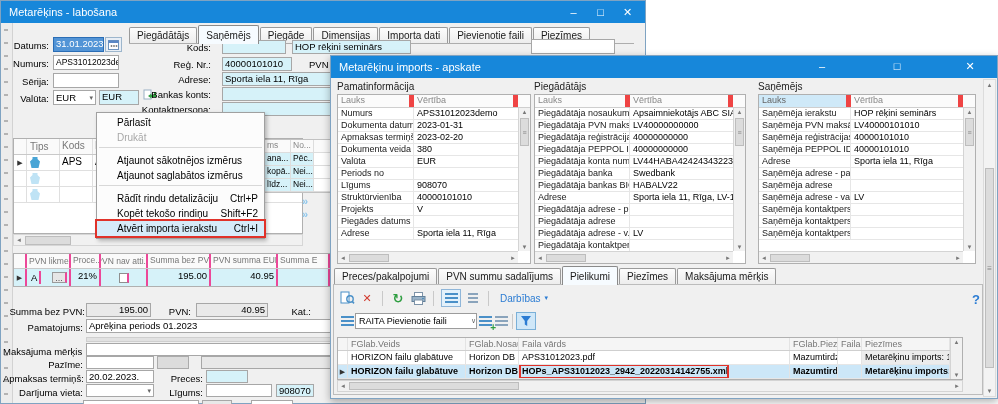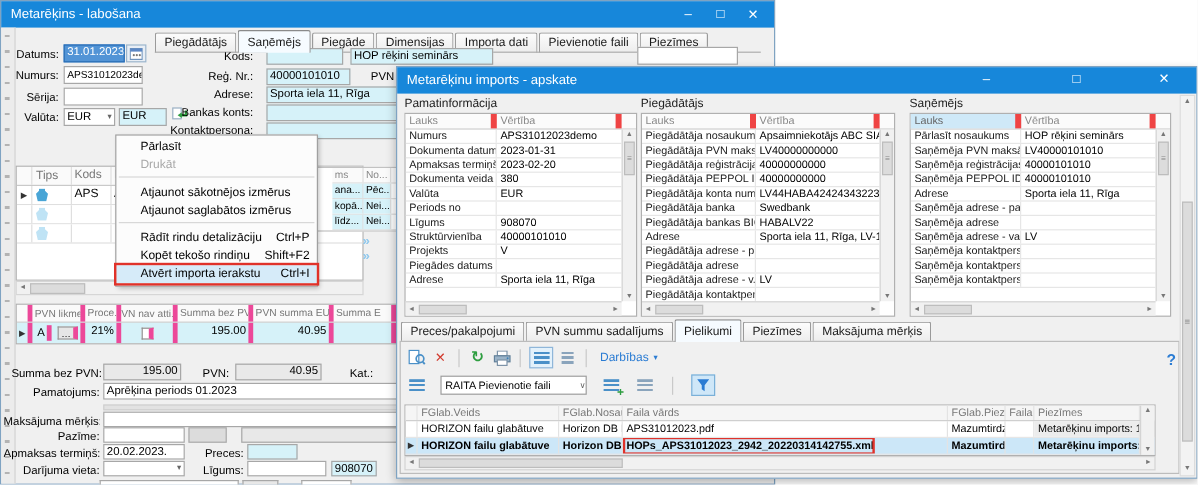--- a/index.html
+++ b/index.html
@@ -59,31 +59,31 @@
   .mk{font-size:7px;color:#333;}
   .it-row:not(.marked) .mk{visibility:hidden;}
   .doc-ico{width:10px;height:11px;display:inline-block;background:#49a5d6;clip-path:polygon(25% 0,75% 0,75% 18%,100% 40%,85% 100%,15% 100%,0 40%,25% 18%);}
   .icon-light .doc-ico{background:#bfe3f5;}
   .items-hsb{position:absolute;left:12px;top:233px;width:290px;height:12px;display:flex;align-items:center;}
   .items-hsb .hthumb{width:46px;height:9px;margin:0 1px;}
   .sb-ar{font-size:6px;color:#777;padding:0 2px;}
 
   
   .clip-tbl{position:absolute;left:263px;top:138px;width:67px;background:#fff;border:1px solid #c2c2c2;font-size:8.5px;}
-  .cl-row{display:flex;height:13px;border-bottom:1px solid #ddd;margin-left:12px;}
+  .cl-row{display:flex;height:13px;border-bottom:1px solid #ddd;}
   .cl-row span{overflow:hidden;white-space:nowrap;padding:0 2px;}
   .cl-h{background:#fafafa;color:#888;}
   .cl-c1{width:26px;border-right:1px solid #ddd;} .cl-c2{width:23px;border-right:1px solid #ddd;} .cl-c3{flex:1;}
   .cl-row:not(.cl-h) .cl-c1,.cl-row:not(.cl-h) .cl-c2{background:#d6f2f9;}
   .chevs{position:absolute;left:301px;top:194px;color:#8ec7ec;font-size:11px;line-height:13px;font-weight:bold;}
 
   
   .vat-tbl{position:absolute;left:12px;top:252px;width:318px;background:#fff;border:1px solid #b0b0b0;overflow:hidden;}
   .vh{display:flex;height:15px;background:#fafafa;color:#777;border-bottom:1px solid #c9c9c9;font-size:8.5px;}
-  .vh span,.vr span{padding:1px 2px;border-right:4px solid #ec4899;overflow:hidden;white-space:nowrap;}
+  .vh span,.vr span{padding:1px 2px;border-right:2px solid #ec4899;overflow:hidden;white-space:nowrap;}
   .vr{display:flex;height:17px;background:#d6f2f9;font-size:9.5px;align-items:stretch;}
   .vc-m{width:13px;display:flex;align-items:center;justify-content:center;}
   .vc-likme{width:44px;display:flex;justify-content:space-between;align-items:center;}
   .vc-proc{width:30px;text-align:right;} .vc-nav{width:47px;display:flex;align-items:center;justify-content:center;}
   .vc-sb{width:63px;text-align:right;} .vc-ps{width:67px;text-align:right;} .vc-se{flex:1;}
   .ell{background:#e6e6e6;border:1px solid #9a9a9a;font-size:8px;line-height:9px;padding:0 2px;height:11px;}
   .chk{width:10px;height:10px;background:#fff;border:1px solid #8f8f8f;}
 
   
   .lb-sumbez{left:4px;top:305px;width:80px} .in-sumbez{left:85px;top:302px;width:65px;height:14px}
@@ -137,21 +137,21 @@
   .pvsb .up{position:absolute;top:1px;left:0;right:0;text-align:center;font-size:6px;color:#777;}
   .pvsb .dn{position:absolute;bottom:1px;left:0;right:0;text-align:center;font-size:6px;color:#777;}
   .pvsb .thm{position:absolute;top:10px;left:1px;right:1px;height:28px;background:#dcdcdc;border:1px solid #bdbdbd;display:flex;align-items:center;justify-content:center;font-size:7px;color:#888;}
   .phsb{position:absolute;left:0;right:12px;bottom:0;height:12px;background:#f1f1f1;border-top:1px solid #d4d4d4;display:flex;align-items:center;}
   .phsb .hthumb{width:40px;height:8px;margin:0 1px;}
 
   .tabs-import{position:absolute;left:3px;top:211px;height:18px;display:flex;align-items:flex-end;}
   .tabpage{position:absolute;left:2px;top:228px;width:650px;height:111px;background:#f0f0f0;border:1px solid #bcbcbc;}
 
   .tbar1{position:absolute;left:8px;top:232px;height:20px;display:flex;align-items:center;gap:4px;z-index:2;}
-  .tbar2{position:absolute;left:8px;top:256px;height:18px;display:flex;align-items:center;gap:12px;z-index:2;}
+  .tbar2{position:absolute;left:8px;top:256px;height:18px;display:flex;align-items:center;gap:0;z-index:2;}
   .vsep{width:1px;height:15px;background:#c9c9c9;margin:0 3px;}
   .ti{width:16px;height:16px;display:flex;align-items:center;justify-content:center;}
   .ico-x{color:#d23b2f;font-weight:bold;font-size:11px;}
   .ico-refresh{color:#2f9e41;font-weight:bold;font-size:13px;}
   .ico-lines{width:13px;height:11px;background:repeating-linear-gradient(to bottom,#4a90c8 0 2px,transparent 2px 4px);}
   .ico-lines.gray{background:repeating-linear-gradient(to bottom,#8aa4bc 0 2px,transparent 2px 4px);}
   .boxed{border:1px solid #8fb6d9;background:#e3f1fb;width:20px;height:18px;}
   .act-lbl{color:#2b7cd3;font-size:10px;margin-left:4px;}
   .act-ar{color:#2b7cd3;font-size:7px;}
   .combo{width:122px;height:16px;background:#fff;border:1px solid #9c9c9c;font-size:9px;display:flex;align-items:center;}
@@ -586,21 +586,21 @@
     </div>
 
     <div class="ptable ptable3">
       <div class="pth">
           <span class="th-l">Lauks</span>
           <span class="th-v">Vērtība</span>
         </div>
       <div class="prows">
 
       <div class="prow">
-            <span class="pc-l">Pārlasīt nosaukums</span>
+            <span class="pc-l">Saņēmēja ierakstu</span>
             <span class="pc-v">HOP rēķini seminārs</span>
           </div>
           <div class="prow">
             <span class="pc-l">Saņēmēja PVN maksātā...</span>
             <span class="pc-v">LV40000101010</span>
           </div>
           <div class="prow">
             <span class="pc-l">Saņēmēja reģistrācijas ...</span>
             <span class="pc-v">40000101010</span>
           </div>

